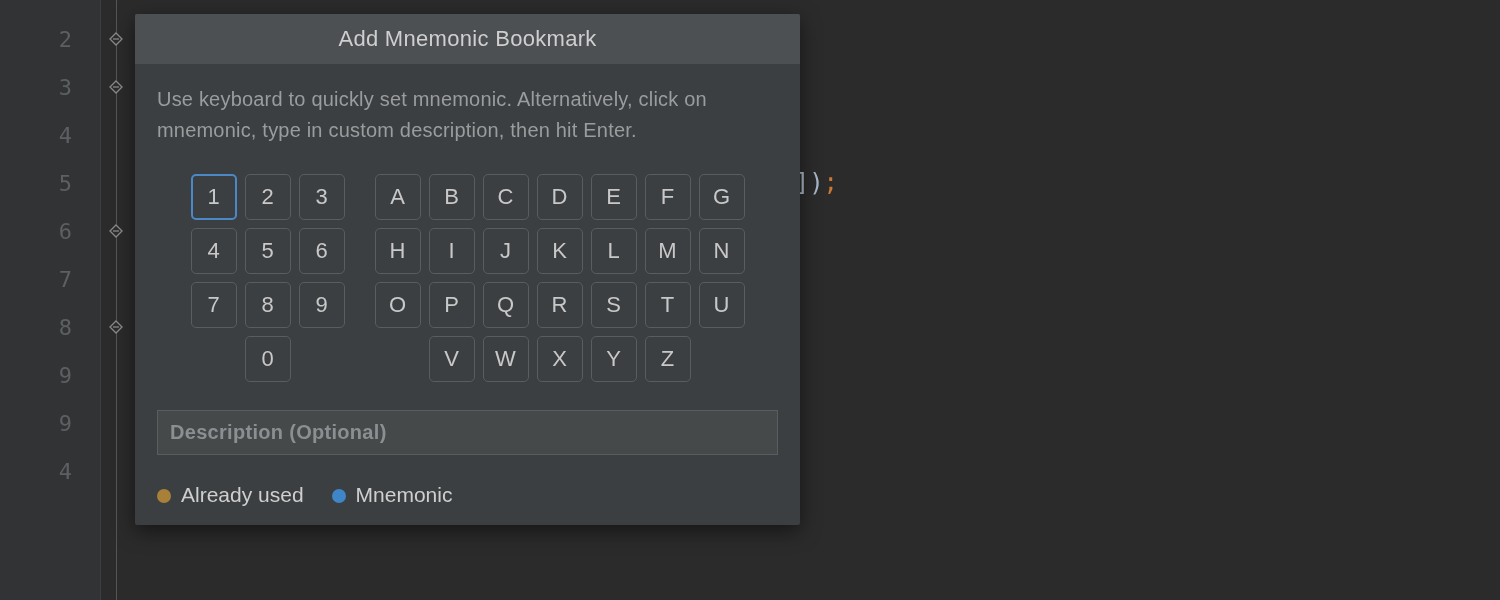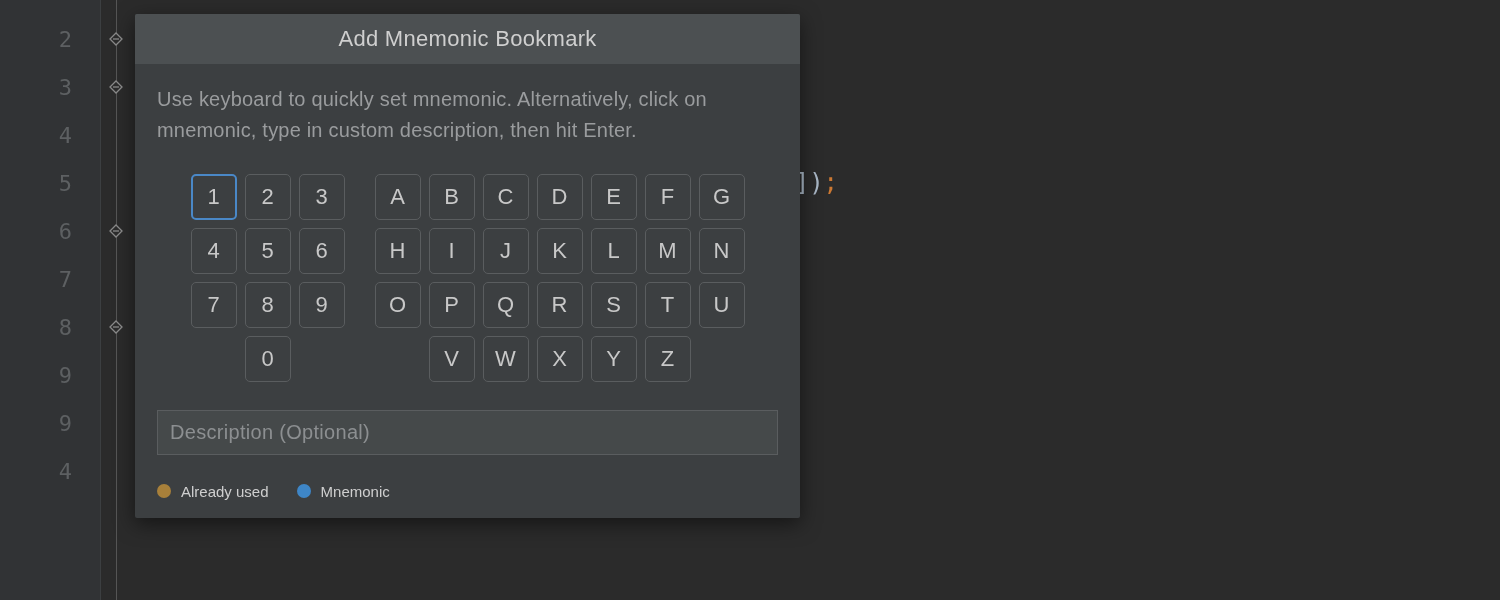--- a/index.html
+++ b/index.html
@@ -140,29 +140,30 @@
 
   .desc-input {
     width: 100%;
     background: #45494A;
     border: 1px solid #5a5d5f;
     color: #bbb;
     font-size: 20px;
     padding: 10px 12px;
     outline: none;
     letter-spacing: .3px;
+    font-weight: bold;
   }
   .desc-input::placeholder { color: #8c8f91; }
 
   .legend {
     display: flex;
     gap: 28px;
     align-items: center;
     margin-top: 28px;
-    font-size: 15px;
+    font-size: 21px;
     color: #cfcfcf;
   }
   .dot {
     width: 14px; height: 14px; border-radius: 50%;
     display:inline-block; margin-right:10px;
     vertical-align: -1px;
   }
   .dot-used { background:#a8803a; }
   .dot-current { background:#3e86c7; }
 </style>

